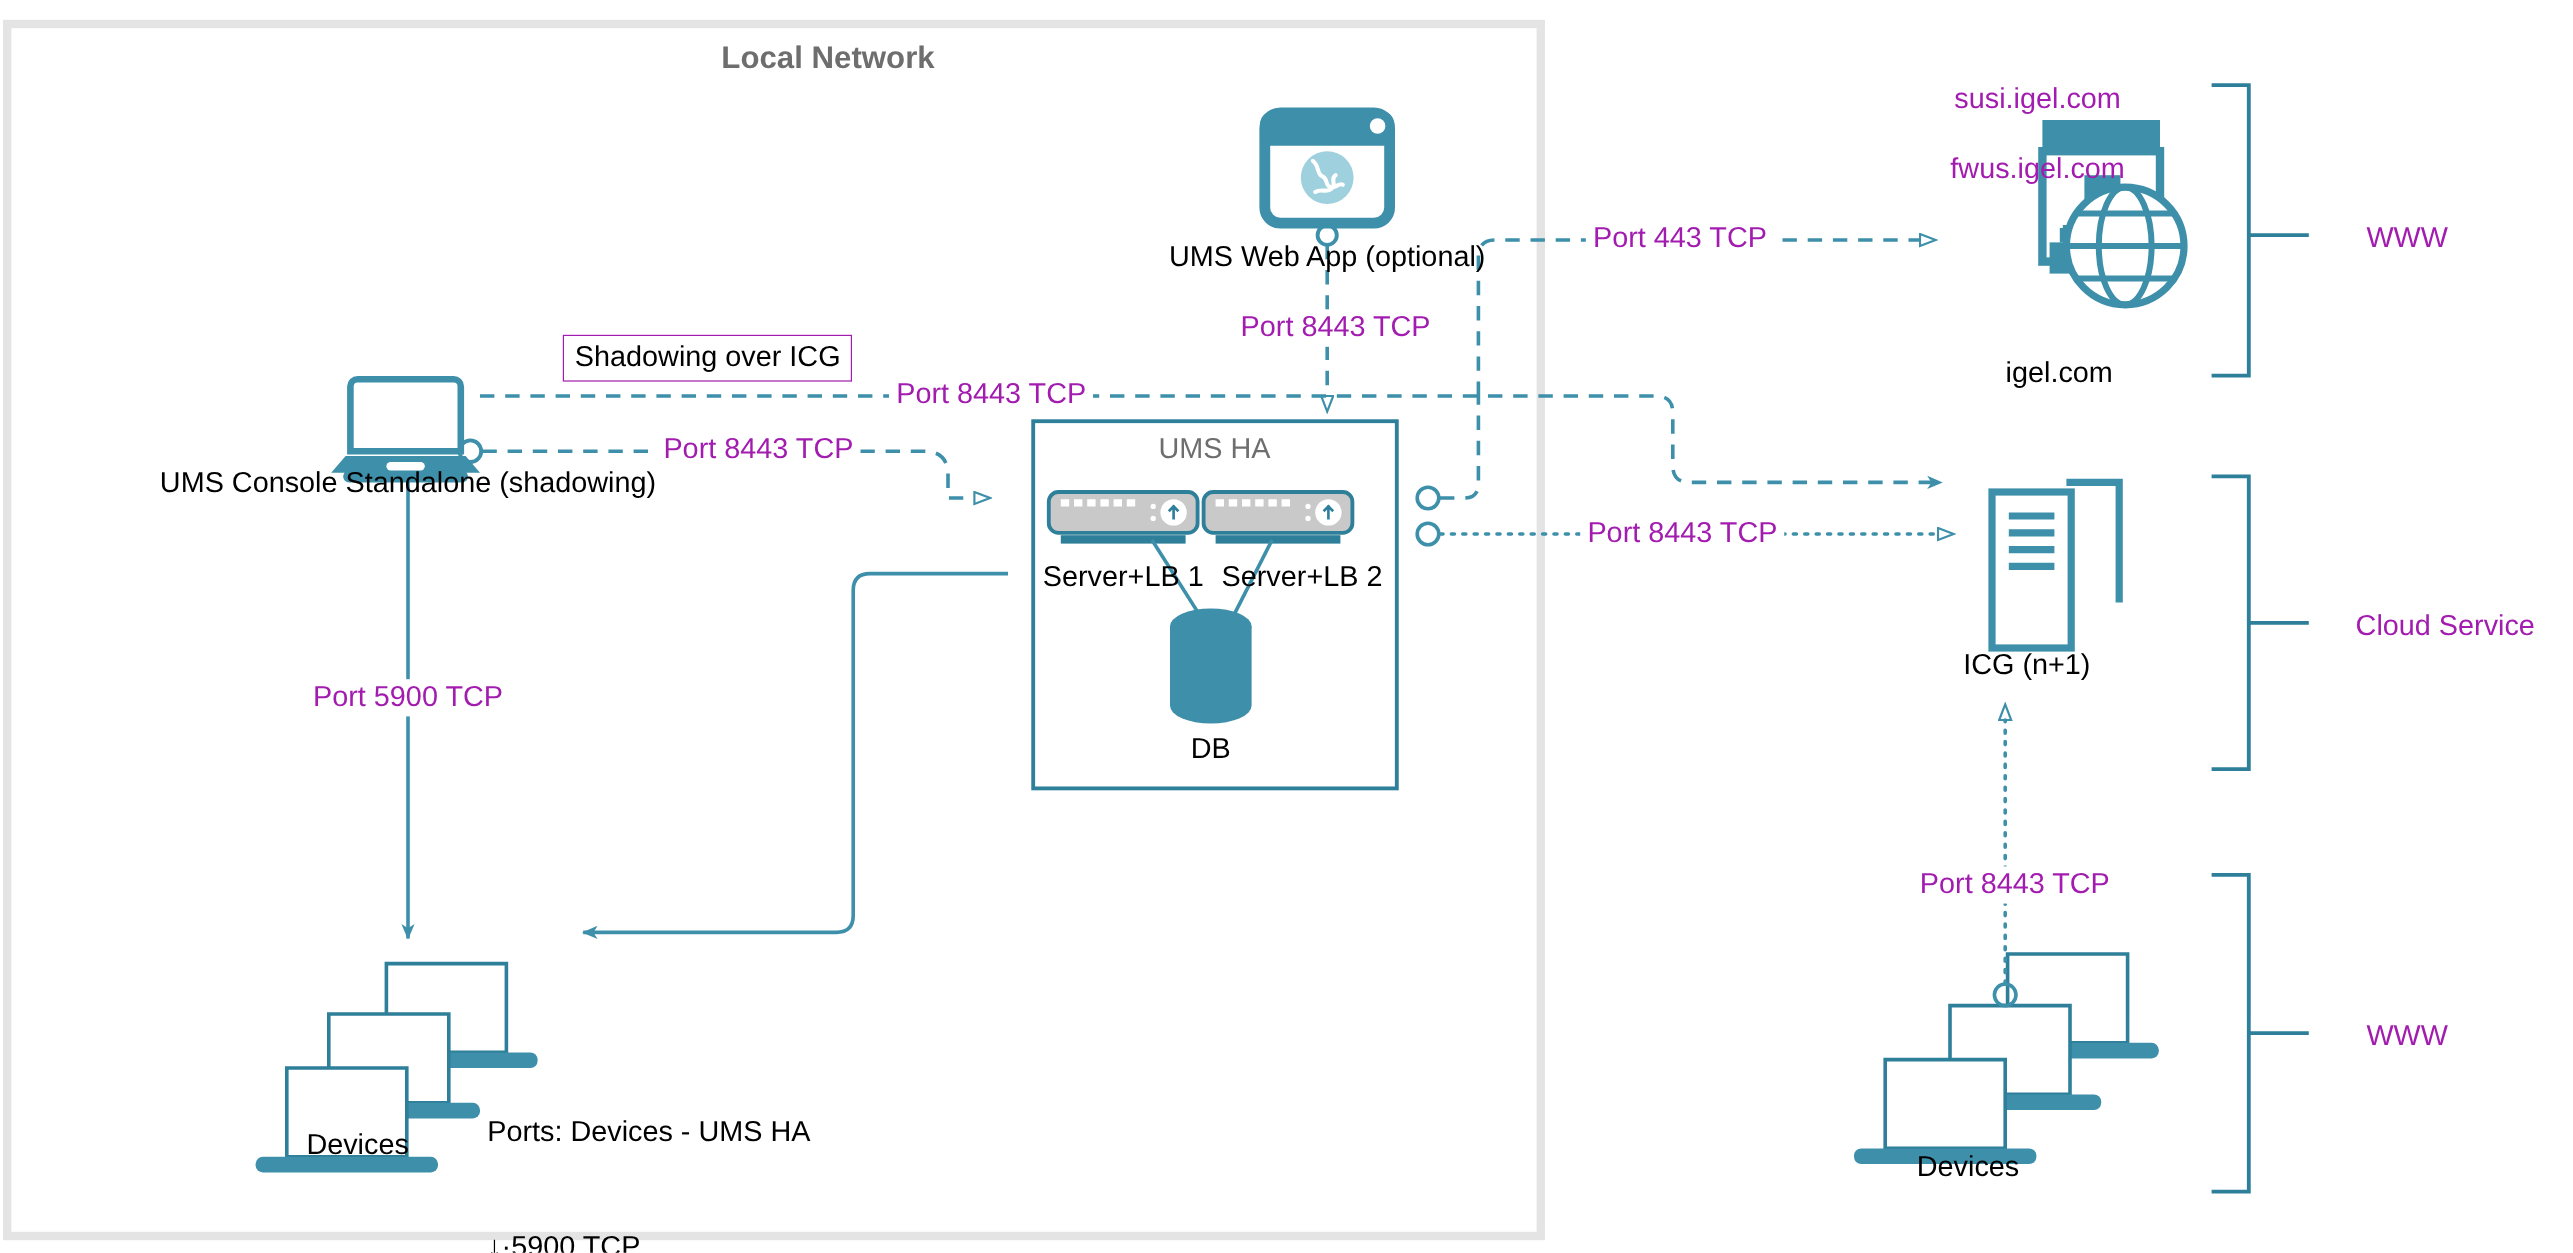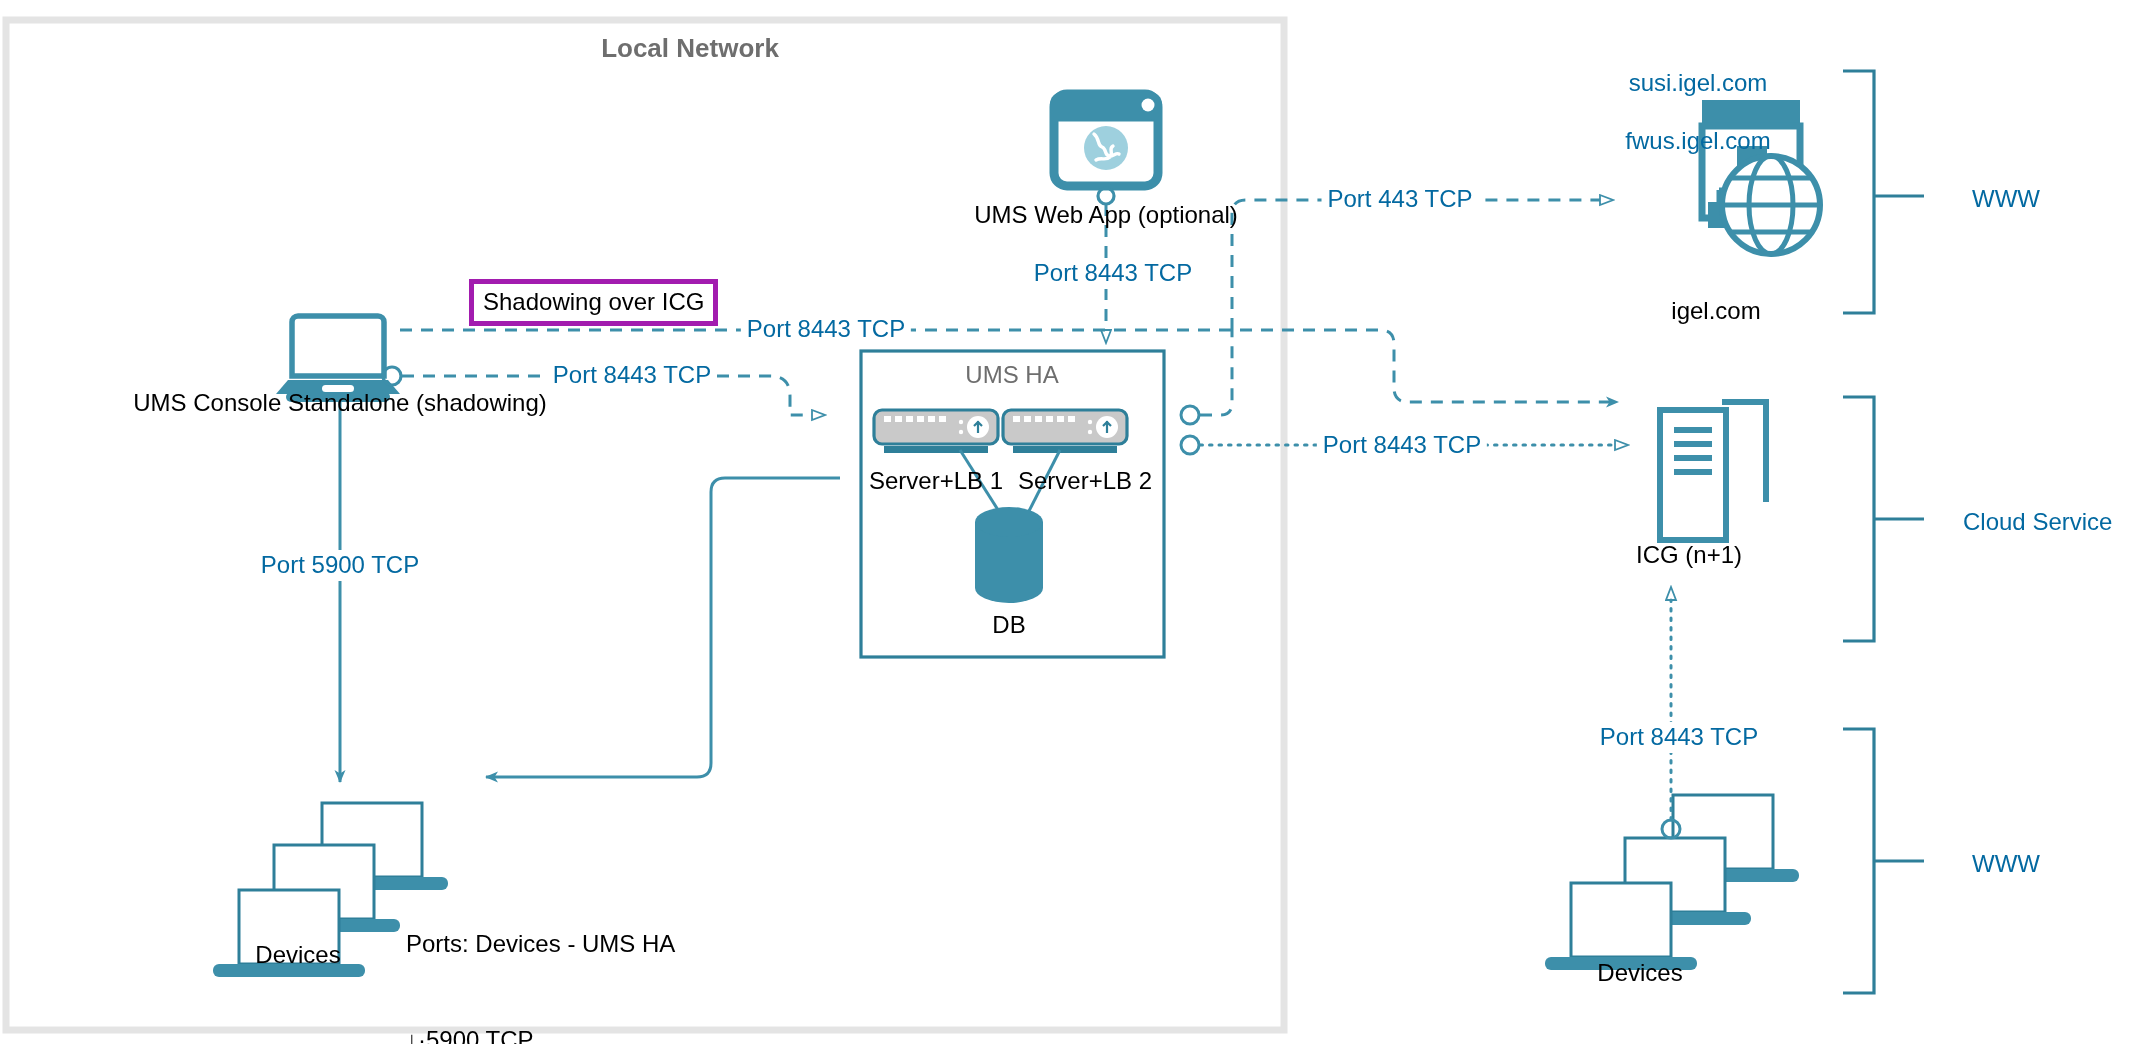--- a/index.html
+++ b/index.html
@@ -3,24 +3,24 @@
 <meta charset="utf-8">
 <title>IGEL UMS HA Network Diagram</title>
 <style>
   html,body{margin:0;padding:0;background:#ffffff;}
   body{width:2144px;height:1044px;position:relative;overflow:hidden;
        font-family:"Liberation Sans","DejaVu Sans",sans-serif;}
   #stage{position:absolute;left:0;top:0;width:2144px;height:1044px;}
   svg#diagram{position:absolute;left:0;top:0;width:2144px;height:1044px;}
   .lbl{position:absolute;white-space:pre;line-height:1.28;}
   .lbl.teal{color:#000000;}
-  .lbl.dark{color:#0369a1;}
+  .lbl.dark{color:#a21caf;}
   .lbl.gray{color:#6e6e6e;}
   .ctr{transform:translateX(-50%);text-align:center;}
-  .boxlbl{position:absolute;border:5px solid #a21caf;background:#ffffff;
+  .boxlbl{position:absolute;border:1px solid #a21caf;background:#ffffff;
           color:#000000;padding:4px 9px 5px 9px;white-space:nowrap;}
   .f24{font-size:24px;}
   .f26{font-size:26px;font-weight:bold;}
 </style>
 </head>
 <body>
 
 <div id="stage">
 
   <svg id="diagram" viewBox="0 0 2144 1044">
@@ -183,21 +183,21 @@
   <div class="lbl dark f24 ctr" style="left:1400px;top:184px;background:#ffffff;padding:0 6px;">Port 443 TCP</div>
 
   <div class="lbl dark f24 ctr" style="left:1113px;top:258px;background:#ffffff;padding:0 6px;">Port 8443 TCP</div>
 
   <div class="lbl dark f24 ctr" style="left:826px;top:314px;background:#ffffff;padding:0 6px;">Port 8443 TCP</div>
 
   <div class="lbl dark f24 ctr" style="left:632px;top:360px;background:#ffffff;padding:0 6px;">Port 8443 TCP</div>
 
   <div class="lbl dark f24 ctr" style="left:1402px;top:430px;background:#ffffff;padding:0 6px;">Port 8443 TCP</div>
 
-  <div class="lbl dark f24 ctr" style="left:340px;top:550px;background:#ffffff;padding:0 6px;">Port 5900 TCP</div>
+  <div class="lbl dark f24 ctr" style="left:340px;top:566px;background:#ffffff;padding:0 6px;">Port 5900 TCP</div>
 
   <div class="lbl dark f24 ctr" style="left:1679px;top:722px;background:#ffffff;padding:0 6px;">Port 8443 TCP</div>
 
   <div class="boxlbl f24" style="left:469px;top:279px;">Shadowing over ICG</div>
 
 
   <div style="position:absolute;left:406px;top:864px;color:#000000;font-size:24px;line-height:1.33;white-space:pre;">
     <div>Ports: Devices - UMS HA</div>
     <div>↓·5900 TCP</div>
     

